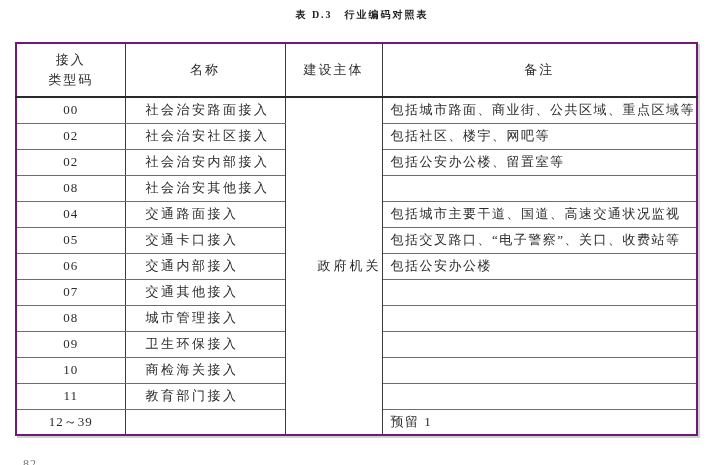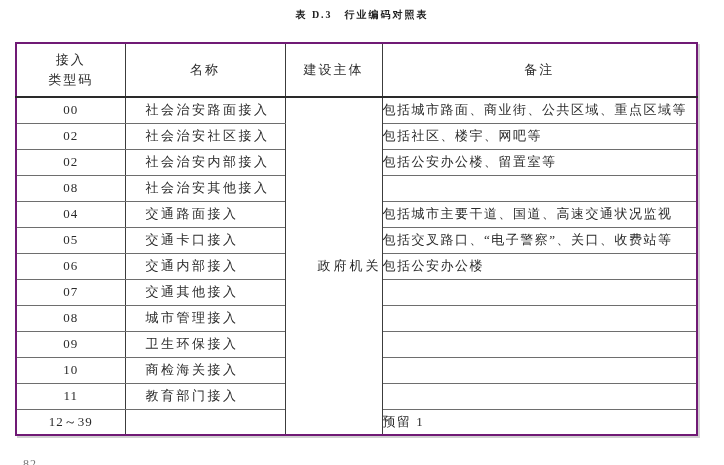--- a/index.html
+++ b/index.html
@@ -46,21 +46,21 @@
   .code-table thead th {
     height: 54px;
     text-align: center;
     border-bottom: 2px solid #2a2a2a;
     letter-spacing: 2px;
   }
   .code-table tbody td { height: 26px; }
   .col-code  { text-align: center; letter-spacing: 1px; }
   .col-name  { text-align: left; padding-left: 20px; letter-spacing: 2.5px; }
   .col-subj  { text-align: right; letter-spacing: 3px; }
-  .col-rem   { text-align: left; letter-spacing: 1.5px; }
+  .col-rem   { text-align: left; padding-left: 8px; letter-spacing: 1.5px; }
   .hdr-two-line { line-height: 1.55; letter-spacing: 2px; }
   .page-number {
     position: absolute;
     left: 23px; top: 457px;
     font-size: 12px;
     color: #777;
     letter-spacing: 1px;
   }
 </style>
 </head>

